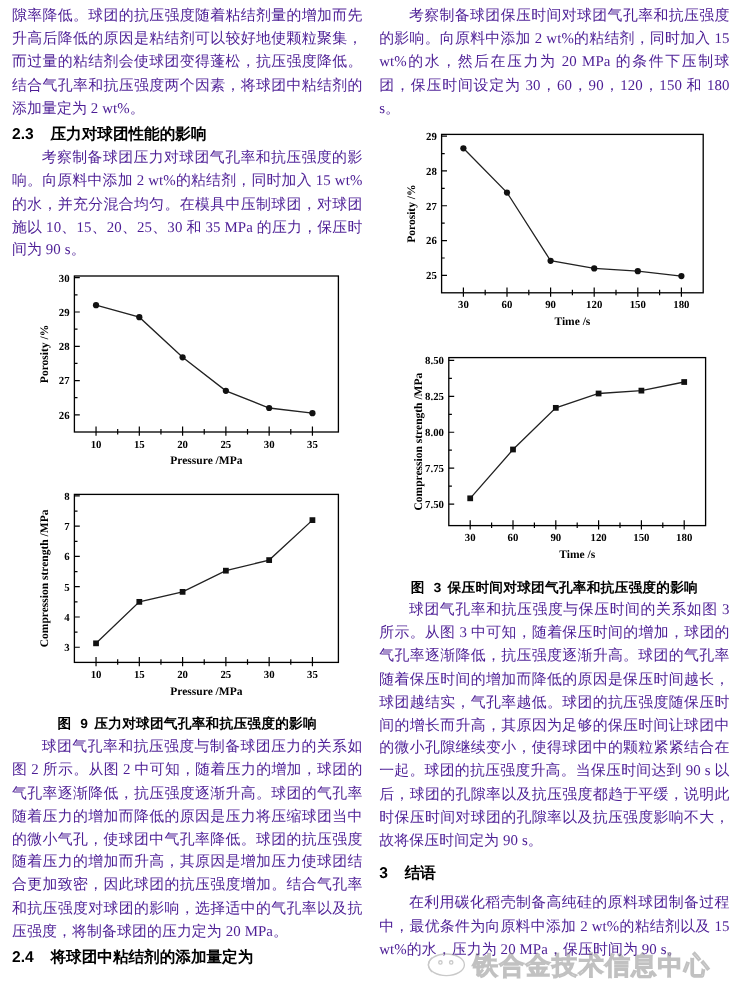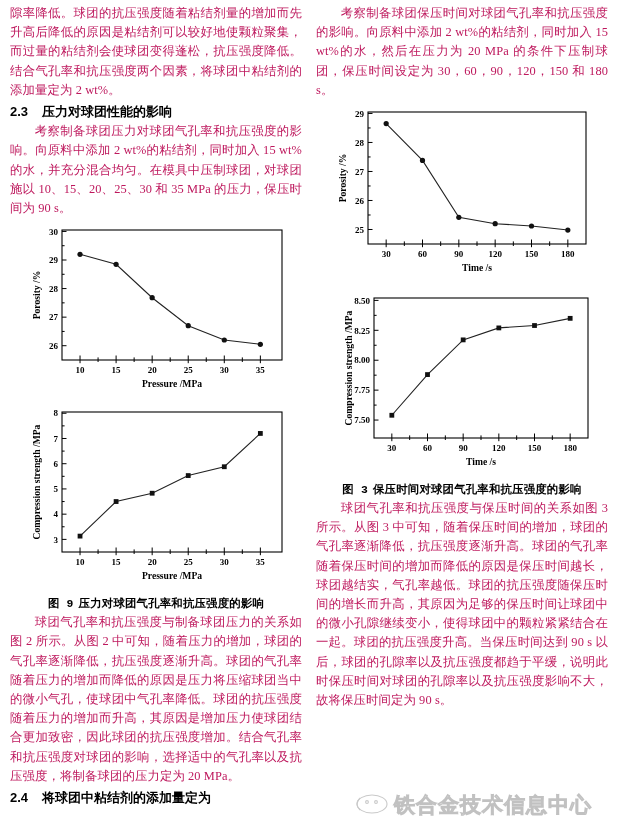--- a/index.html
+++ b/index.html
@@ -24,21 +24,21 @@
     flex:0 0 292px;
     position:relative;
   }
   p.body{
     margin:0;
     font-size:12.4px;
     line-height:19.2px;
     text-align:justify;
     text-justify:inter-ideograph;
     letter-spacing:.1px;
-    color:#be185d;
+    color:#4c1d95;
   }
   p.indent{ text-indent:2em; }
   h3.sect{
     margin:2px 0 1px 0;
     font-size:13px;
     line-height:19.2px;
     font-weight:bold;
     font-family:"Liberation Sans", sans-serif;
     color:#000;
   }
@@ -348,21 +348,25 @@
           <text x="0" y="0" text-anchor="middle" transform="translate(36,78) rotate(-90)" class="axis-title">Compression strength /MPa</text>
         </svg>
     </div>
 
     <p class="figcap">
       <span class="fnum">图 3</span><span>保压时间对球团气孔率和抗压强度的影响</span>
     </p>
 
     <p class="body indent">球团气孔率和抗压强度与保压时间的关系如图 3 所示。从图 3 中可知，随着保压时间的增加，球团的气孔率逐渐降低，抗压强度逐渐升高。球团的气孔率随着保压时间的增加而降低的原因是保压时间越长，球团越结实，气孔率越低。球团的抗压强度随保压时间的增长而升高，其原因为足够的保压时间让球团中的微小孔隙继续变小，使得球团中的颗粒紧紧结合在一起。球团的抗压强度升高。当保压时间达到 90 s 以后，球团的孔隙率以及抗压强度都趋于平缓，说明此时保压时间对球团的孔隙率以及抗压强度影响不大，故将保压时间定为 90 s。</p>
 
-
+    <h3 class="sect" style="margin-top:8px">
+      <span class="num">3</span><span>结语</span>
+    </h3>
+
+    <p class="body indent" style="margin-top:6px">在利用碳化稻壳制备高纯硅的原料球团制备过程中，最优条件为向原料中添加 2 wt%的粘结剂以及 15 wt%的水，压力为 20 MPa，保压时间为 90 s。</p>
   </div>
 
   <svg class="watermark" viewBox="0 0 270 40">
     <g class="wm-logo">
       <ellipse cx="22" cy="22" rx="15" ry="9"></ellipse>
       <path d="M10 16 q-6 6 0 12"></path>
       <circle cx="17" cy="20" r="1.4"></circle>
       <circle cx="26" cy="20" r="1.4"></circle>
     </g>
     <text class="wm-text" x="44" y="30">铁合金技术信息中心</text>

